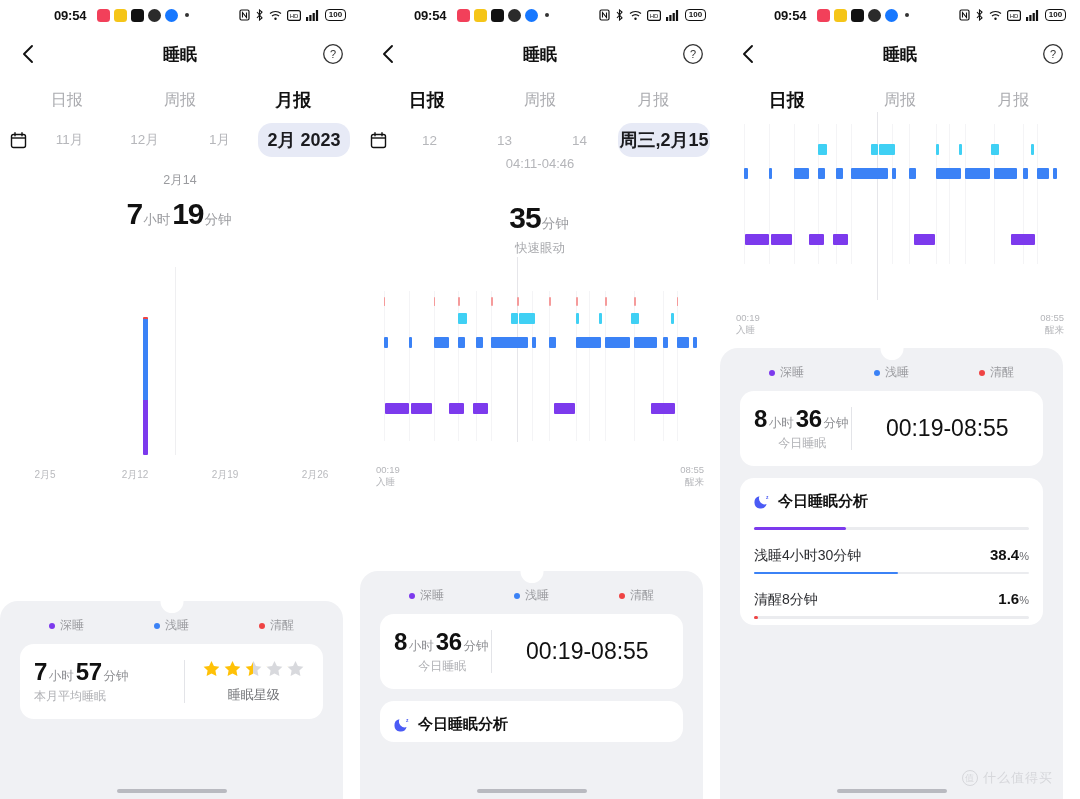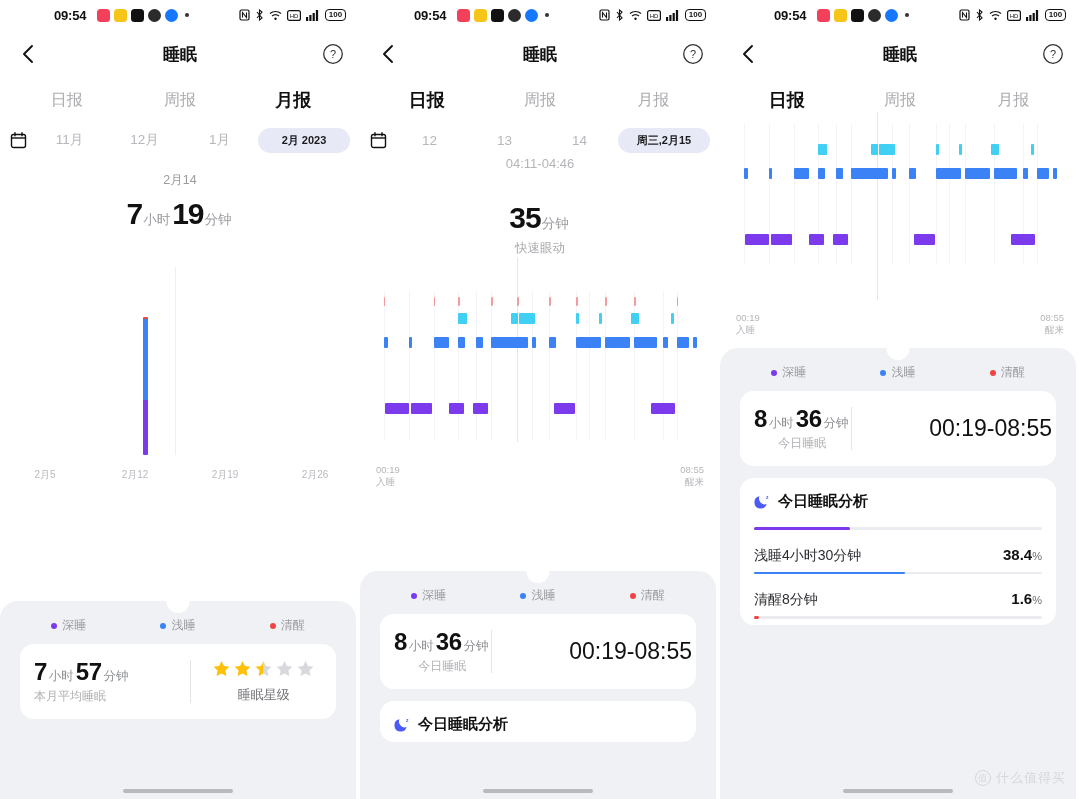--- a/index.html
+++ b/index.html
@@ -52,21 +52,21 @@
   .tabs { display:flex; height:44px; align-items:center; padding:0 10px; }
   .tab { flex:1; text-align:center; font-size:16px; color:#aaabaf; cursor:pointer; }
   .tab.active { color:#111; font-weight:bold; font-size:18px; }
 
   
   .datestrip { display:flex; align-items:center; height:36px; padding:0 10px; gap:2px; }
   .cal-icon { width:17px; height:17px; flex:0 0 17px; margin-right:4px;}
   .dchip { flex:1; text-align:center; font-size:13.5px; color:#b6b7bb; cursor:pointer; }
   .dchip.sel {
     background:#e7eaf6; color:#1b1b1f; font-weight:bold;
-    border-radius:14px; padding:5px 0; flex:0 0 92px; font-size:11px;
+    border-radius:14px; padding:5px 0; flex:0 0 92px; font-size:18px;
   }
   .substrip { text-align:center; font-size:13px; color:#b4b5b9; margin-top:-2px; }
 
   
   .bigdate { text-align:center; font-size:12.5px; color:#9a9b9f; margin-top:14px;}
   .bigstat { text-align:center; margin-top:8px; }
   .bigstat .num { font-size:30px; font-weight:bold; color:#111; letter-spacing:-1px;}
   .bigstat .unit { font-size:13.5px; color:#9a9b9f; margin:0 2px 0 1px;}
   .bigcap { text-align:center; font-size:12.5px; color:#a8a9ad; margin-top:5px;}
 
@@ -80,42 +80,42 @@
   
   .hypno { position:relative; }
   .hy-grid { position:absolute; width:1px; background:#f2f2f4; top:0; }
   .hy-seg { position:absolute; border-radius:1px; }
   .hy-time { display:flex; justify-content:space-between; padding:0 16px; }
   .hy-time .t { font-size:9.5px; color:#b5b6ba; line-height:1.25; }
   .hy-time .t.r { text-align:right; }
 
   
   .sheet {
-    position:absolute; left:0; right:4px; bottom:0;
+    position:absolute; left:0; right:17px; bottom:0;
     background:#f0f1f4;
     border-radius:18px 18px 0 0;
   }
   .sheet-handle {
     position:absolute; top:-11px; left:50%; transform:translateX(-50%);
     width:23px; height:23px; border-radius:50%;
     background:#ffffff; box-shadow:0 0 0 0px #f0f1f4;
   }
   .legend { display:flex; padding:16px 14px 10px; }
   .lg { flex:1; display:flex; align-items:center; justify-content:center; gap:5px; font-size:12px; color:#9a9b9f;}
   .lg .dot { width:6px; height:6px; border-radius:50%; }
 
   .card { background:#fff; border-radius:14px; margin:0 20px 12px; }
 
   .sumcard { display:flex; align-items:center; padding:14px 0 14px 0; position:relative;}
   .sum-left { flex:0 0 auto; padding-left:14px; }
   .sum-num { font-size:24px; font-weight:bold; color:#111; letter-spacing:-.5px;}
   .sum-u { font-size:12.5px; color:#8e8f93; margin:0 2px; }
   .sum-cap { font-size:12px; color:#b0b1b5; text-align:center; margin-top:2px; }
   .sum-div { width:1px; background:#e3e4e8; align-self:stretch; margin:2px 0; }
-  .sum-right { flex:1; text-align:right; font-size:23px; color:#111; padding:0 4px; line-height:1.15;}
+  .sum-right { flex:1; text-align:center; font-size:23px; color:#111; padding:0 4px; line-height:1.15;}
 
   .starcard { display:flex; align-items:center; padding:14px 0; }
   .star-left { flex:1.08; padding-left:14px; }
   .star-right { flex:1; text-align:center; }
   .stars { font-size:19px; letter-spacing:2px; line-height:1; display:flex; justify-content:center;}
   .star { position:relative; width:21px; height:20px; display:inline-block; }
   .star-cap { font-size:13px; color:#6f7074; margin-top:7px; }
 
   .analysis { padding:14px 14px 6px; }
   .an-head { display:flex; align-items:center; gap:7px; font-size:15px; font-weight:bold; color:#111; }

